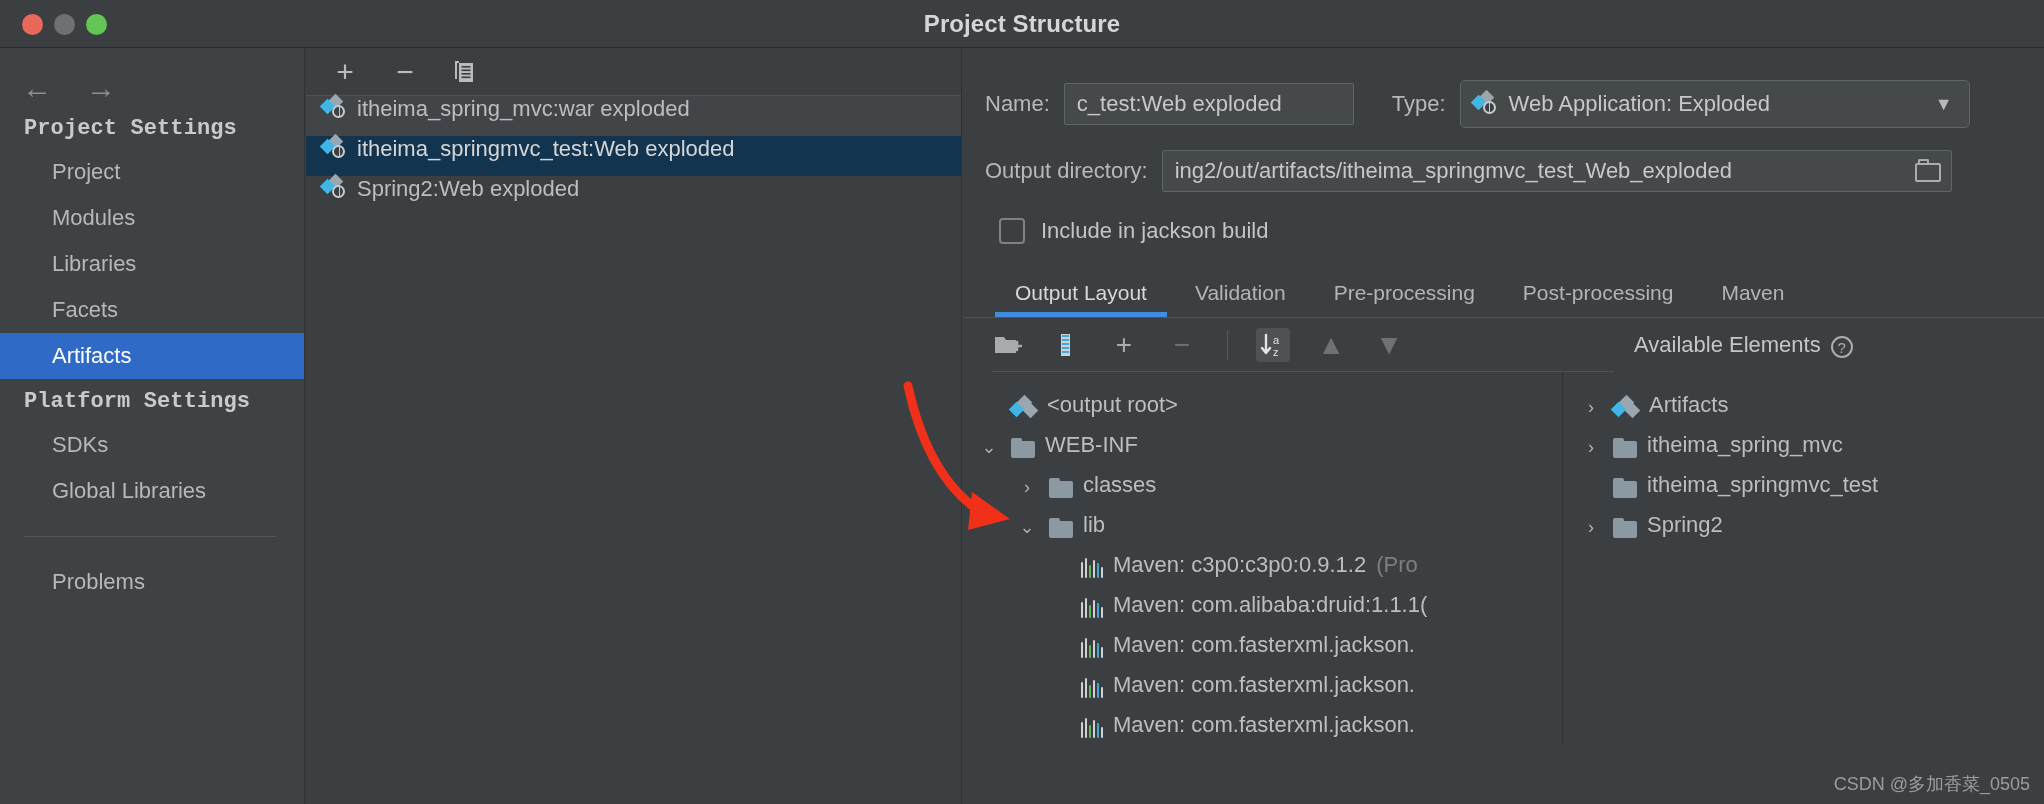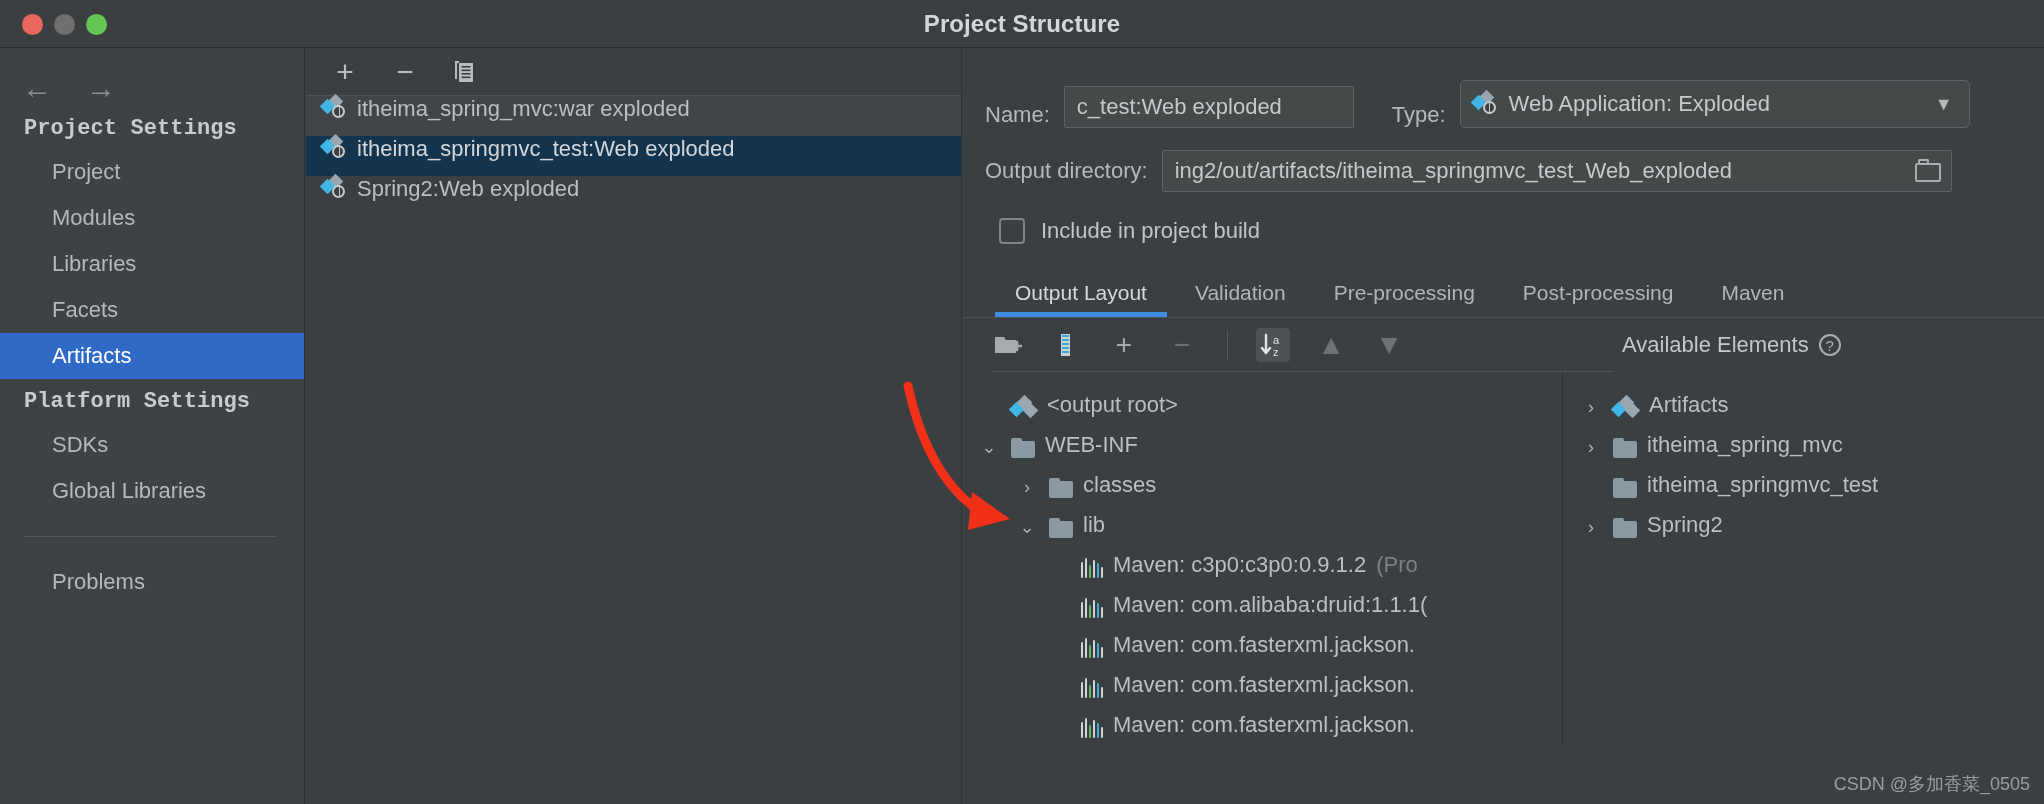--- a/index.html
+++ b/index.html
@@ -174,21 +174,21 @@
   }
 
   
   .detail {
     position: absolute;
     left: 963px; top: 48px;
     width: 1081px; height: 756px;
     background: #3c3f41;
   }
   .row-name {
-    display: flex; align-items: flex-end;
+    display: flex; align-items: center;
     padding: 32px 0 0 22px;
     gap: 14px;
   }
   .field-label {
     color: #b6b8ba;
     font-size: 22px;
     white-space: nowrap;
   }
   .text-field {
     background: #45494a;
@@ -322,24 +322,24 @@
   }
   .tt-btn.boxed { background: #4e5255; }
   .tt-sep {
     width: 1px; height: 30px;
     background: #56595c;
     margin: 0 4px;
   }
   .tt-dim { color: #6f7275; }
   .avail-head {
     position: absolute;
-    right: 12px;
+    right: 0;
     width: 420px;
     display: flex;
-    align-items: center;
+    align-items: flex-end;
     gap: 10px;
     color: #c4c6c8;
     font-size: 22px;
     padding-left: 10px;
   }
   .help-circle {
     width: 22px; height: 22px;
     border: 2px solid #a9adb0;
     border-radius: 50%;
     color: #a9adb0;
@@ -546,21 +546,21 @@
       <div class="text-field out-field">
         <span>ing2/out/artifacts/itheima_springmvc_test_Web_exploded</span>
         <span class="folder-btn">
             <span class="folder-shape"></span>
           </span>
       </div>
     </div>
 
     <div class="row-check">
       <span class="checkbox"></span>
-      <span class="check-label">Include in project build</span>
+      <span class="check-label">Include in jackson build</span>
     </div>
 
     <div class="tabs">
       <div class="tab active">Output Layout</div>
       <div class="tab">Validation</div>
       <div class="tab">Pre-processing</div>
       <div class="tab">Post-processing</div>
       <div class="tab">Maven</div>
     </div>
 

